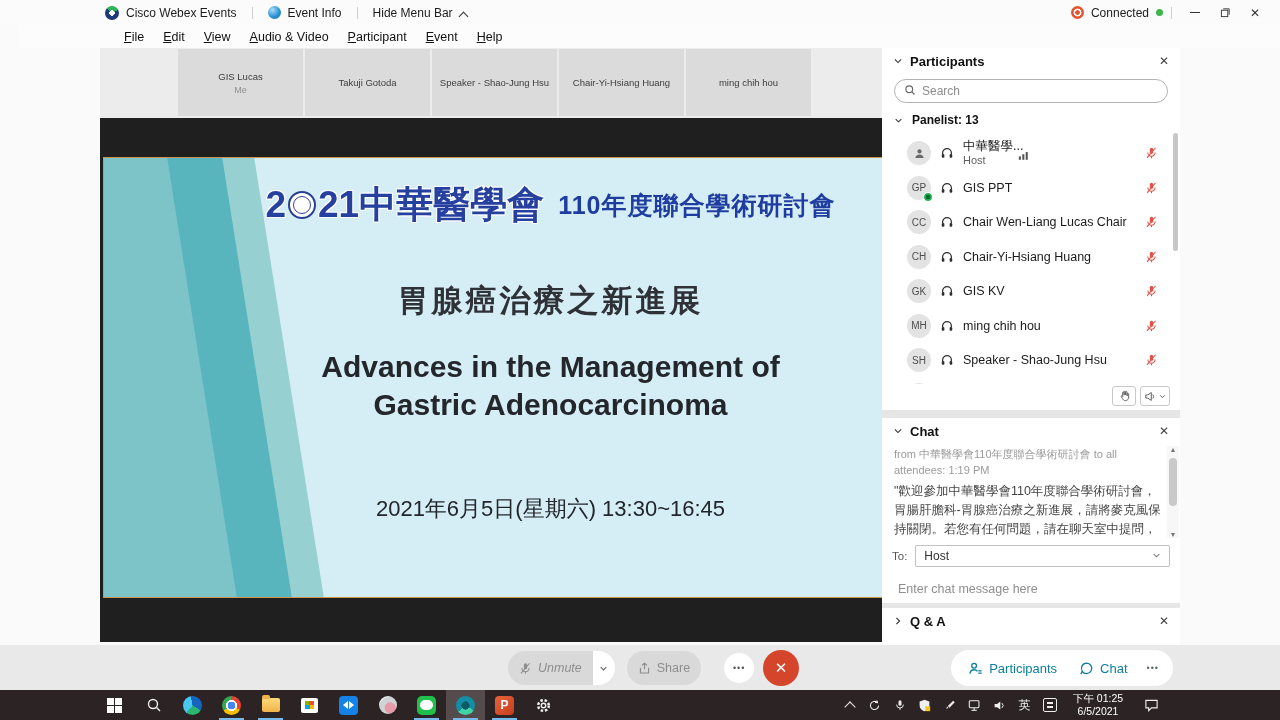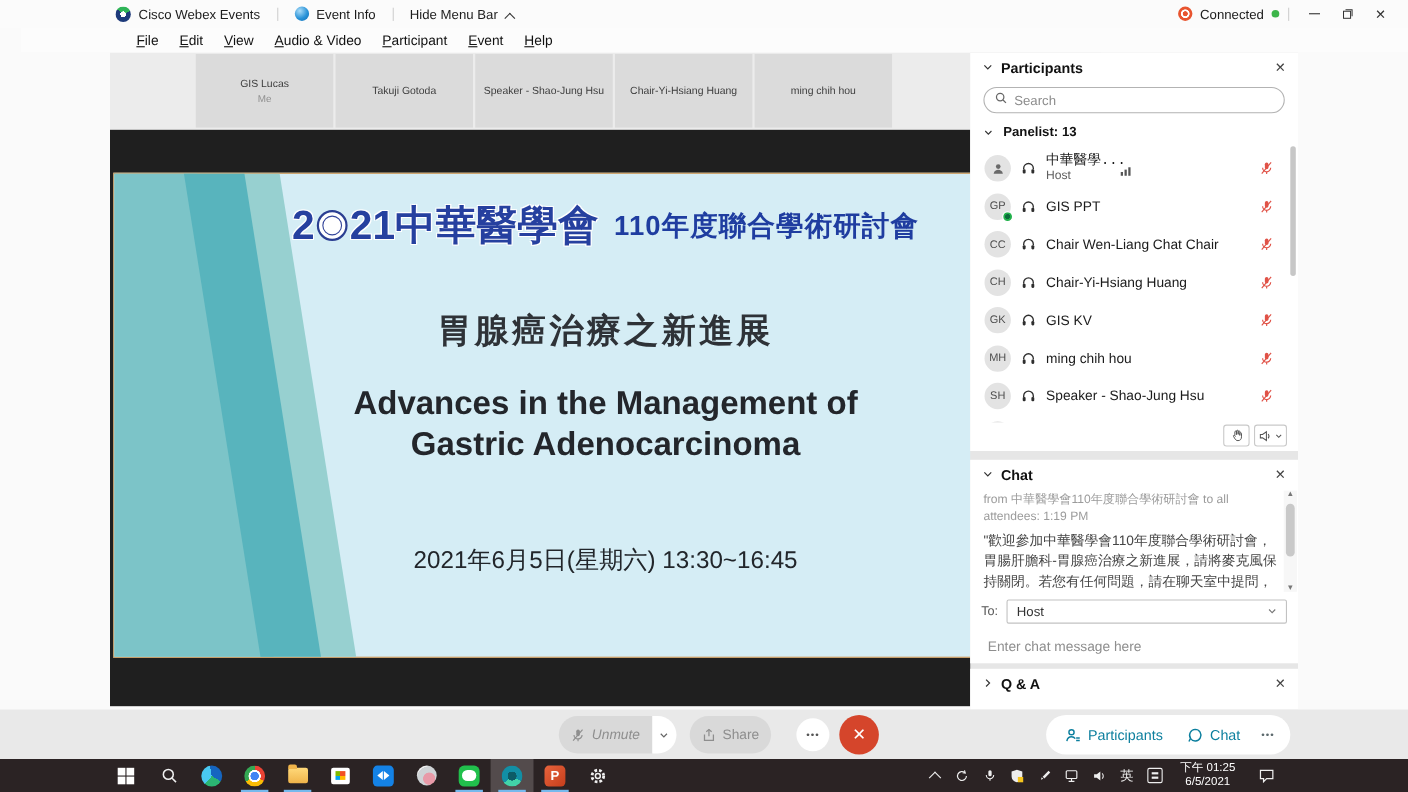--- a/index.html
+++ b/index.html
@@ -79,27 +79,27 @@
                 display:flex; align-items:center; padding:0 9px; gap:6px; background:#fff; }
   .search-box input { border:none; outline:none; width:100%; font-size:12px; color:#333; background:transparent;
                       font-family:"Liberation Sans",sans-serif; }
   .search-box input::placeholder { color:#8c8c8c; }
   .group-row { display:flex; align-items:center; gap:9px; padding:7px 12px 3px; font-size:12px;
                font-weight:bold; color:#111; }
 
   .rows { position:absolute; top:88px; bottom:26px; left:0; right:8px; overflow:hidden; }
   .prow { display:flex; align-items:center; height:34.5px; padding-left:13px; position:relative; }
   .avatar { width:24px; height:24px; border-radius:50%; background:#e3e3e3; color:#4d4d4d;
-            display:flex; align-items:center; justify-content:center; font-size:10px; position:relative; flex:none; }
+            display:flex; align-items:center; justify-content:center; font-size:10px; position:relative; flex:none;margin-left:12px; }
   .badge { position:absolute; right:-2px; bottom:-2px; width:10px; height:10px; border-radius:50%;
            border:1.5px solid #fff; background: radial-gradient(circle, #0b6b3a 0 38%, #21b14b 42%); }
   .headset { margin-left:9px; flex:none; display:inline-flex; }
   .pname { margin-left:9px; font-size:12.5px; color:#1b1b1b; white-space:nowrap; }
   .pnamecol { margin-left:9px; display:flex; flex-direction:column; line-height:14px; }
-  .pnamecol .pname { margin-left:0;font-family:Liberation Mono, monospace; }
+  .pnamecol .pname { margin-left:0; }
   .psub { font-size:11px; color:#5f5f5f; }
   .sigicon { position:absolute; left:136px; top:14px; display:inline-flex; }
   .mic-off { position:absolute; right:14px; top:50%; transform:translateY(-50%); display:inline-flex; }
   .plist-scroll { position:absolute; right:2px; top:85px; width:5px; height:118px; background:#c7c7c7; border-radius:3px; }
   .pfoot { position:absolute; bottom:4px; right:10px; display:flex; gap:4px; }
   .pfbtn { min-width:24px; height:20px; border:1px solid #c9c9c9; border-radius:3px; background:#fff;
            display:flex; align-items:center; justify-content:center; gap:2px; padding:0 3px; color:#555; font-size:9px; }
 
   .chat-body { position:absolute; top:26px; left:0; right:13px; bottom:63px; padding:2px 2px 0 12px; overflow:hidden; }
   .chat-meta { font-size:11px; color:#9b9b9b; line-height:16px; }
@@ -367,21 +367,21 @@
           <span class="avatar">
               <span>CC</span>
             </span>
           <span class="headset">
             <svg width="14" height="14" viewBox="0 0 16 16" fill="none" stroke="#2e2e2e" stroke-width="1.4">
                 <path d="M3 9V8a5 5 0 0 1 10 0v1"></path>
                 <rect x="2" y="9" width="3" height="4.5" rx="1.2" fill="#2e2e2e" stroke="none"></rect>
                 <rect x="11" y="9" width="3" height="4.5" rx="1.2" fill="#2e2e2e" stroke="none"></rect>
               </svg>
             </span>
-          <span class="pname">Chair Wen-Liang Chat Chair</span>
+          <span class="pname">Chair Wen-Liang Lucas Chair</span>
           <span class="mic-off">
             <svg width="13" height="13" viewBox="0 0 16 16">
                 <g stroke="#e05247" fill="none" stroke-width="1.3">
                   <rect x="6" y="1.5" width="4" height="7.5" rx="2" fill="#e05247" stroke="none"></rect>
                   <path d="M3.5 7.5a4.5 4.5 0 0 0 9 0"></path>
                   <line x1="8" y1="12" x2="8" y2="14.5"></line>
                   <line x1="2.5" y1="14" x2="13" y2="1.5"></line>
                 </g>
               </svg>
             </span>

